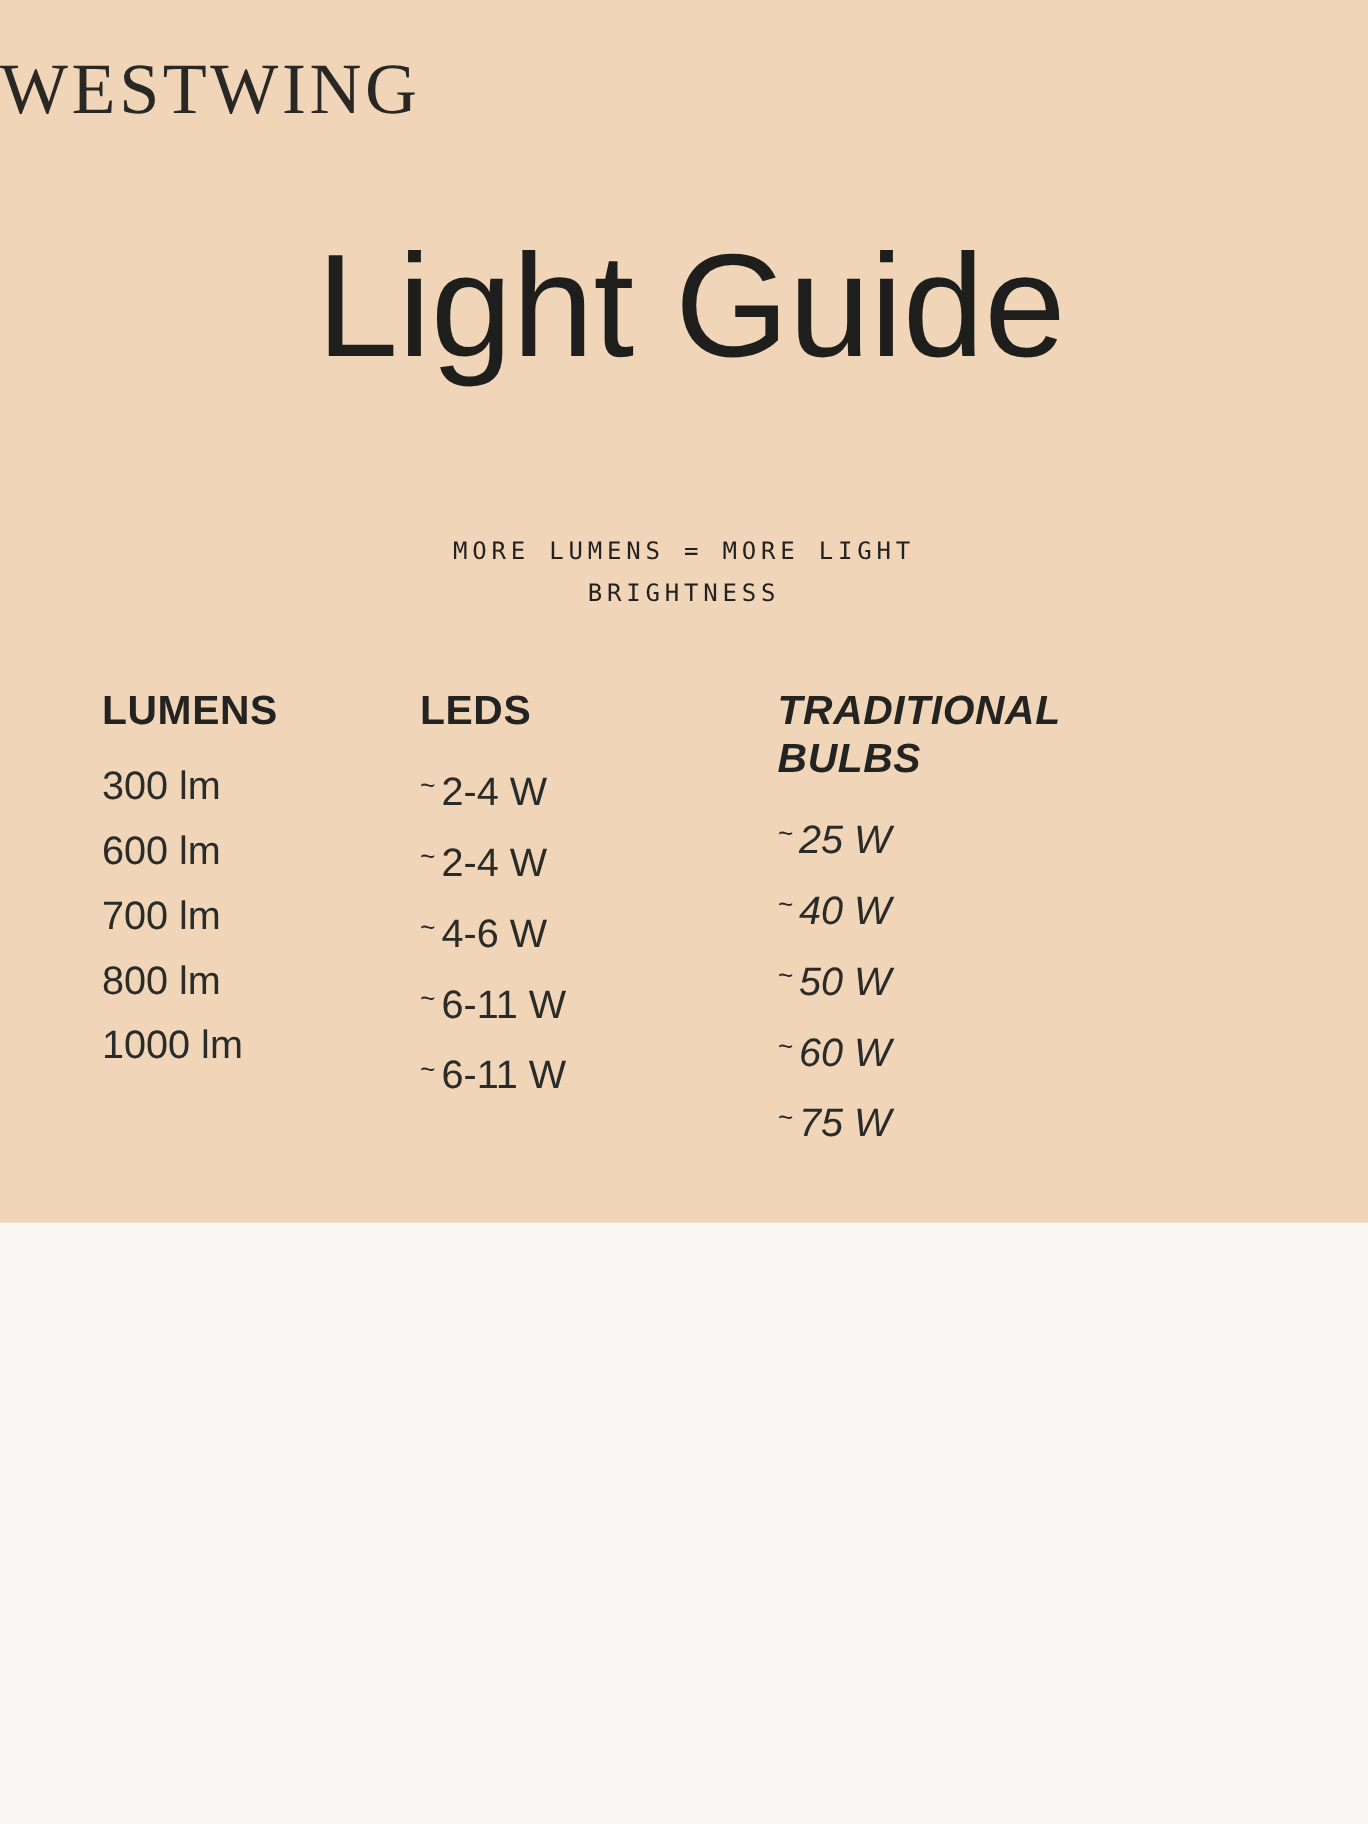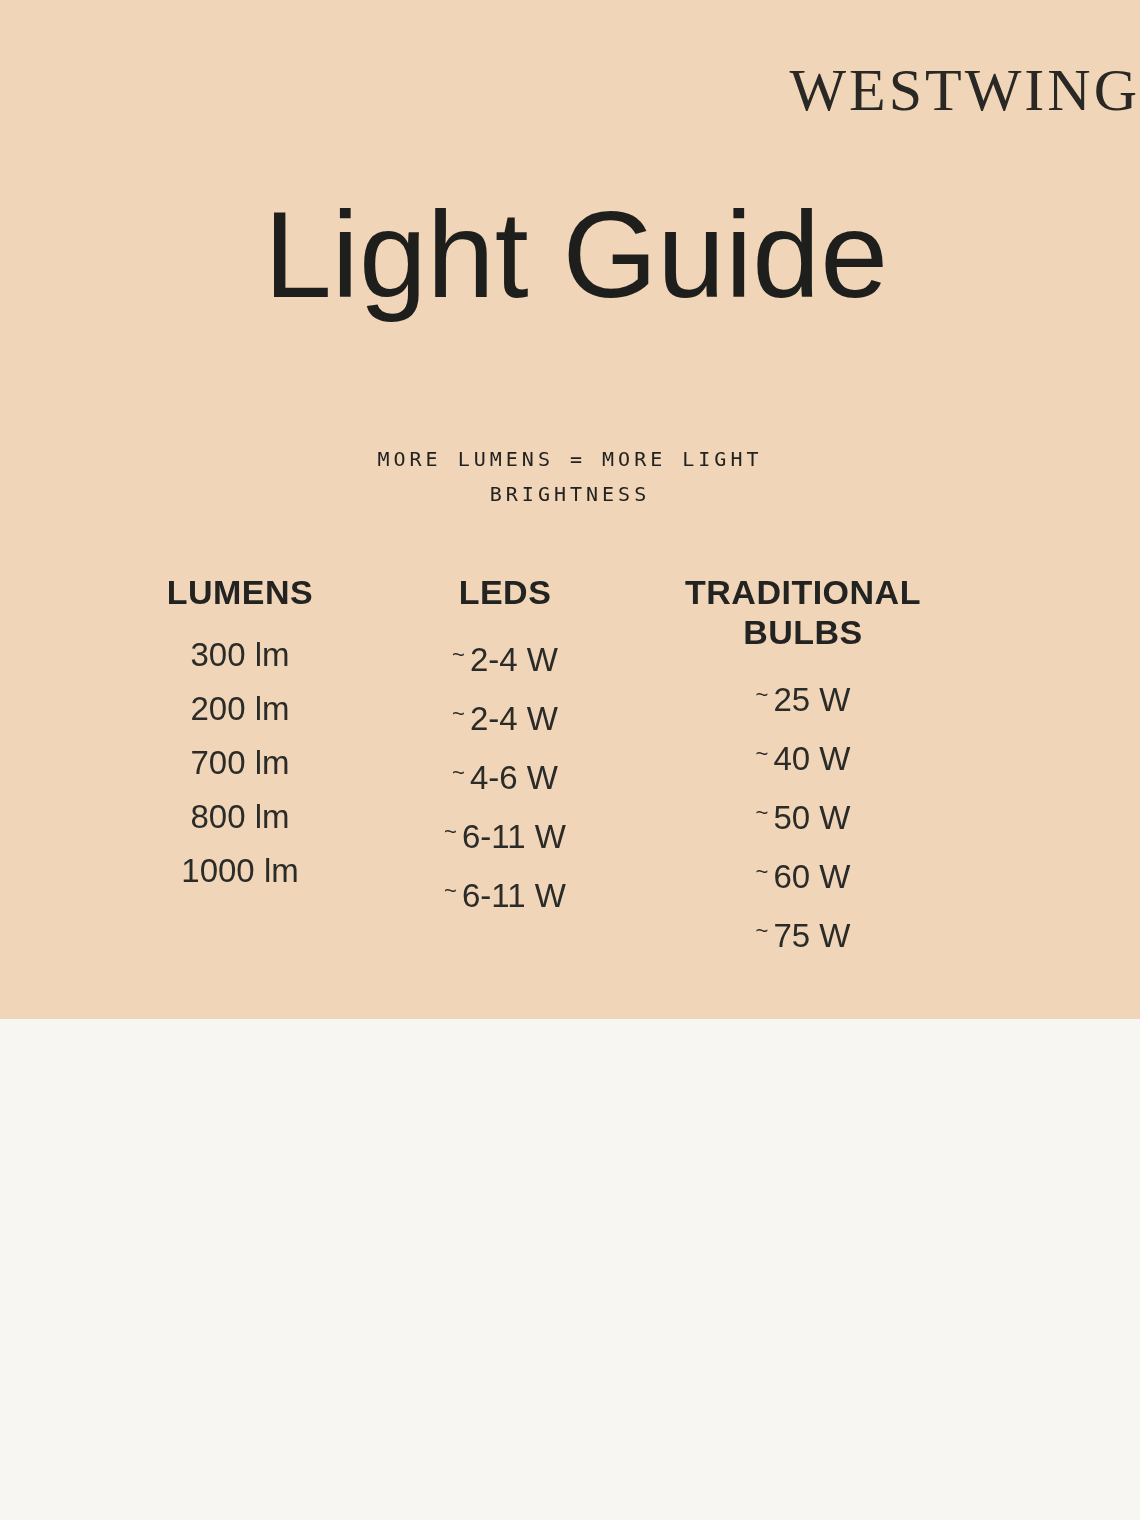--- a/index.html
+++ b/index.html
@@ -1,34 +1,34 @@
 <!DOCTYPE html>
 <html><head>
 <meta charset="utf-8">
 <style>
   html,body{margin:0;padding:0;background:#f7f6f2;}
   .page{position:relative;width:1140px;height:1520px;overflow:hidden;
         font-family:"Liberation Sans",sans-serif;color:#222220;}
 
   
   .section-top{position:absolute;top:0;left:0;width:1140px;height:1019px;}
-  .brand{position:absolute;top:60px;left:0;width:1140px;text-align:right;
+  .brand{position:absolute;top:44px;left:0;width:1140px;text-align:left;
          font-family:"Liberation Serif",serif;font-size:60px;line-height:1;
          letter-spacing:3px;color:#2a2824;}
   .title{position:absolute;top:182px;left:0;width:1140px;margin:6px;text-align:center;
          font-size:122px;font-weight:400;line-height:1.1;letter-spacing:0;color:#1e1e1c;}
   .mono{position:absolute;left:0;width:1140px;text-align:center;
         font-family:"DejaVu Sans Mono",monospace;font-size:20px;line-height:35px;
         letter-spacing:4px;color:#222220;}
   .mono-brightness{top:442px;}
 
-  .col{position:absolute;top:572px;text-align:center;}
+  .col{position:absolute;top:572px;}
   .col-lumens{left:85px;width:310px;}
   .col-leds{left:350px;width:310px;}
-  .col-trad{left:648px;width:310px;}
+  .col-trad{left:648px;width:310px;font-style:italic;}
   .col-header{font-size:34px;font-weight:700;line-height:40px;letter-spacing:0.5px;color:#232321;}
   .col-rows{margin-top:16px;}
   .cell{font-size:33px;line-height:54px;color:#2b2b28;}
   .tilde{display:inline-block;font-size:22px;vertical-align:9px;margin-right:5px;color:#2b2b28;}
 
   
   .section-bottom{position:absolute;top:1019px;left:0;width:1140px;height:501px;}
 </style>
 </head>
 <body>
@@ -43,21 +43,21 @@
 
     <div class="mono mono-brightness">
       <div>MORE LUMENS = MORE LIGHT</div>
       <div>BRIGHTNESS</div>
     </div>
 
     <div class="col col-lumens">
       <div class="col-header">LUMENS</div>
       <div class="col-rows">
         <div class="cell">300 lm</div>
-        <div class="cell">200 lm</div>
+        <div class="cell">600 lm</div>
         <div class="cell">700 lm</div>
         <div class="cell">800 lm</div>
         <div class="cell">1000 lm</div>
       </div>
     </div>
 
     <div class="col col-leds">
       <div class="col-header">LEDS</div>
       <div class="col-rows">
         <div class="cell"><span class="tilde">~</span><span>2-4 W</span></div>

